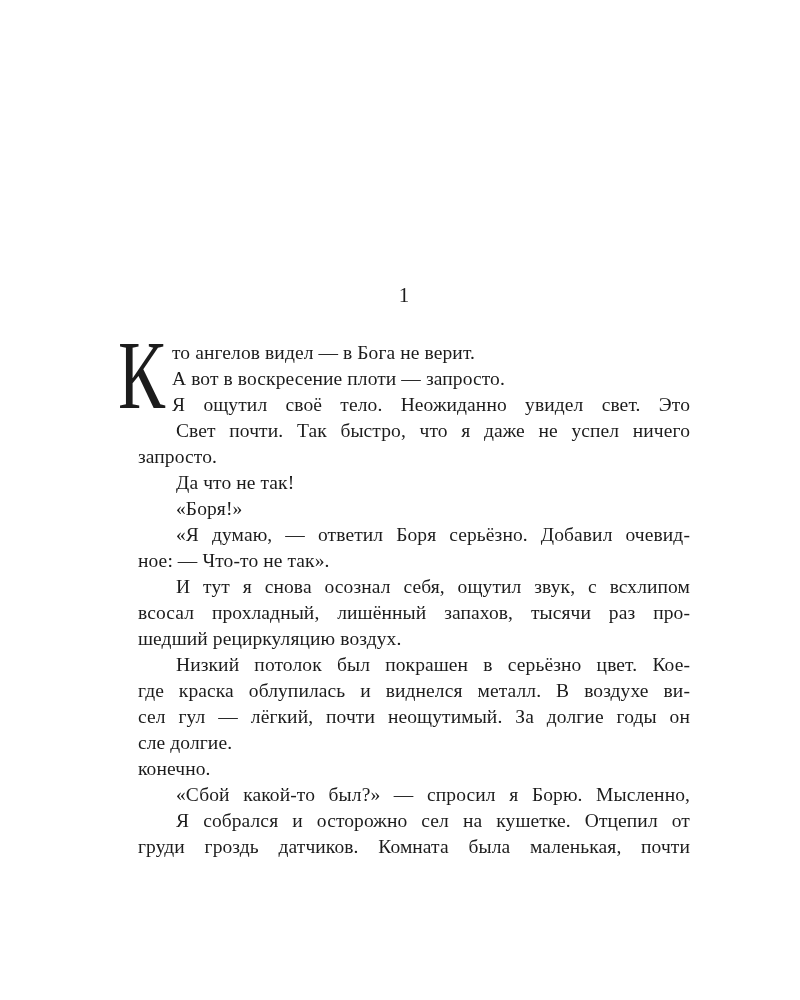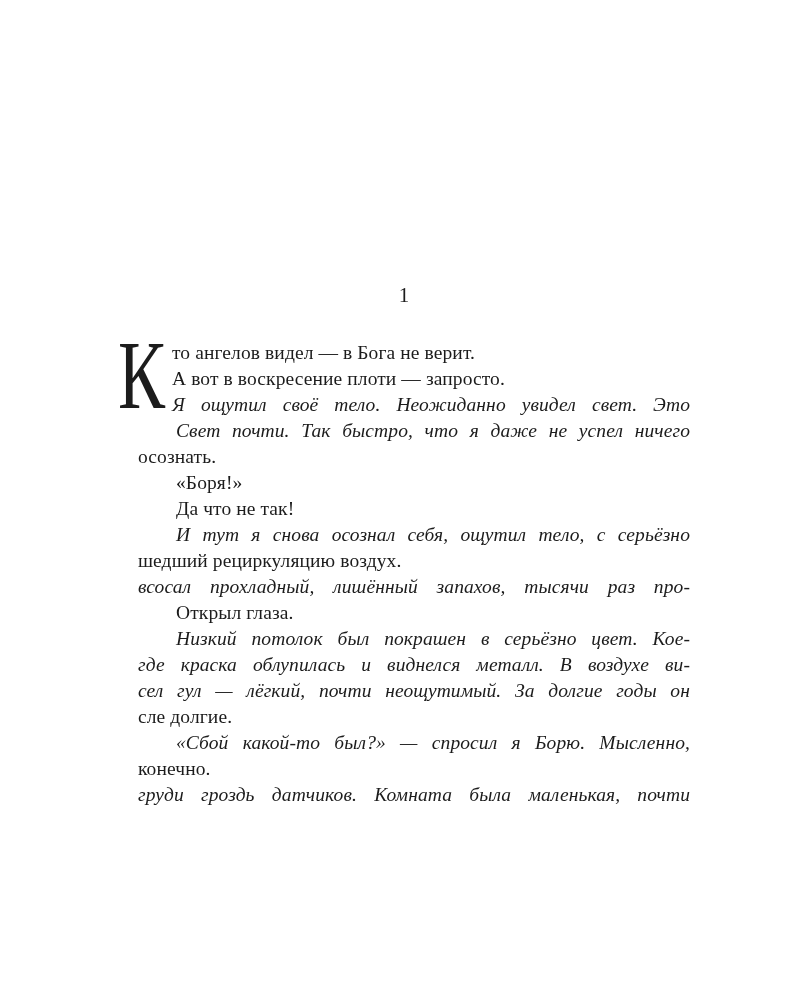--- a/index.html
+++ b/index.html
@@ -31,21 +31,20 @@
     width: 572px;
     font-size: 19.5px;
     line-height: 26px;
     letter-spacing: 0.1px;
   }
   .para { margin: 0; padding: 0; }
   .line { min-height: 26px; margin-left: 20px; }
   .line.stretch {
     text-align: justify;
     text-align-last: justify;
-    font-style: italic;
   }
   .line.indent { text-indent: 38px; }
   .dropcap {
     float: left;
     width: 48px;
     height: 78px;
     font-size: 98px;
     line-height: 70px;
     margin-right: 6px;
     transform: scaleX(0.72);
@@ -69,44 +68,46 @@
             <div class="line">А вот в воскресение плоти — запросто.</div>
           </div>
           <div class="para">
             <div class="line stretch">Я ощутил своё тело. Неожиданно увидел свет. Это</div>
           </div>
         </div>
     </div>
     <div id="paragraphs">
         <div class="para">
           <div class="line indent stretch">Свет почти. Так быстро, что я даже не успел ничего</div>
-          <div class="line">осознать.</div>
+          <div class="line">запросто.</div>
+        </div>
+        <div class="para">
+          <div class="line indent">Да что не так!</div>
         </div>
         <div class="para">
           <div class="line indent">«Боря!»</div>
         </div>
         <div class="para">
-          <div class="line indent">Да что не так!</div>
+          <div class="line indent stretch">«Я думаю, — ответил Боря серьёзно. Добавил очевид-</div>
+          <div class="line">ное: — Что-то не так».</div>
         </div>
         <div class="para">
-          <div class="line indent stretch">И тут я снова осознал себя, ощутил тело, с серьёзно</div>
+          <div class="line indent stretch">И тут я снова осознал себя, ощутил звук, с всхлипом</div>
+          <div class="line stretch">всосал прохладный, лишённый запахов, тысячи раз про-</div>
           <div class="line">шедший рециркуляцию воздух.</div>
-          <div class="line stretch">всосал прохладный, лишённый запахов, тысячи раз про-</div>
-        </div>
-        <div class="para">
-          <div class="line indent">Открыл глаза.</div>
         </div>
         <div class="para">
           <div class="line indent stretch">Низкий потолок был покрашен в серьёзно цвет. Кое-</div>
           <div class="line stretch">где краска облупилась и виднелся металл. В воздухе ви-</div>
           <div class="line stretch">сел гул — лёгкий, почти неощутимый. За долгие годы он</div>
           <div class="line">сле долгие.</div>
         </div>
         <div class="para">
+          <div class="line">конечно.</div>
           <div class="line indent stretch">«Сбой какой-то был?» — спросил я Борю. Мысленно,</div>
-          <div class="line">конечно.</div>
         </div>
         <div class="para">
+          <div class="line indent stretch">Я собрался и осторожно сел на кушетке. Отцепил от</div>
           <div class="line stretch">груди гроздь датчиков. Комната была маленькая, почти</div>
         </div>
       </div>
   </div>
 </div>
 
 </body></html>

